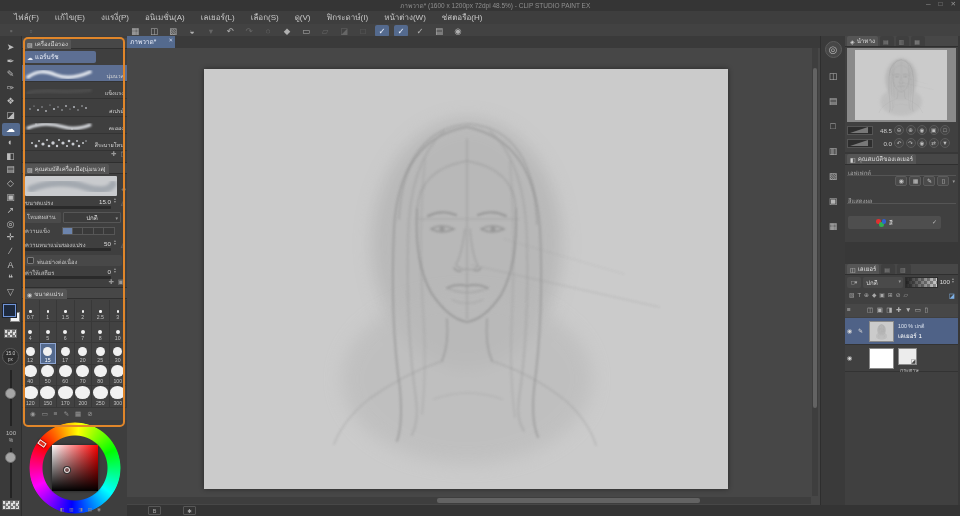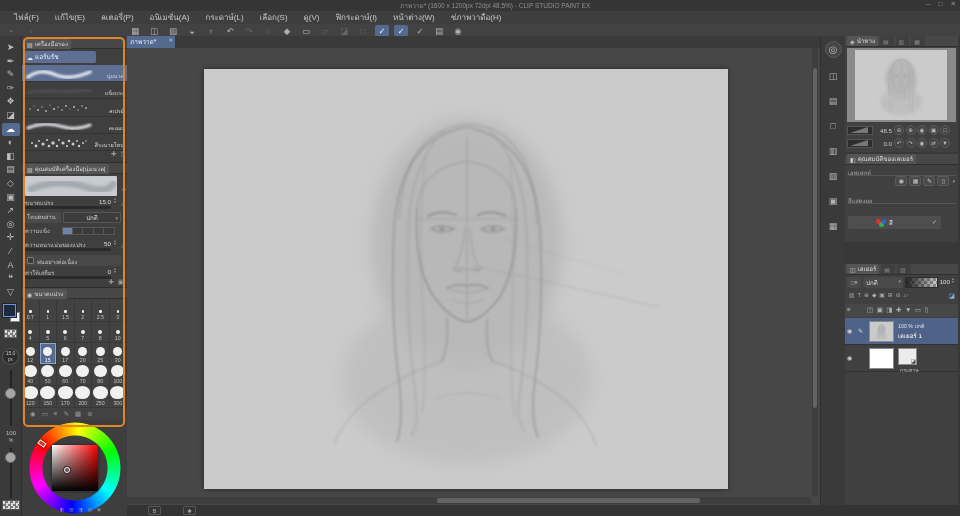--- a/index.html
+++ b/index.html
@@ -208,28 +208,28 @@
   <span id="winbtns">
     <span>─</span>
     <span>□</span>
     <span>✕</span>
   </span>
 </div>
 
 <div id="menubar">
     <span class="mi">ไฟล์(F)</span>
     <span class="mi">แก้ไข(E)</span>
-    <span class="mi">ลเตอรี่(P)</span>
+    <span class="mi">งแรงี่(P)</span>
     <span class="mi">อนิเมชั่น(A)</span>
-    <span class="mi">กระดาษ์(L)</span>
+    <span class="mi">เลเยอร์(L)</span>
     <span class="mi">เลือก(S)</span>
     <span class="mi">ดู(V)</span>
     <span class="mi">ฟิกระดาษ์(I)</span>
     <span class="mi">หน้าต่าง(W)</span>
-    <span class="mi">ช่ภาพวาดือ(H)</span>
+    <span class="mi">ช่สตอรือ(H)</span>
   </div>
 
 <div id="cmdbar">
   <span id="cmd-left">
       <span class="ci dim">▪</span>
       <span class="ci dim">▫</span>
     </span>
   <span id="command-icons">
       <span class="ci normal">▦</span>
       <span class="ci normal">◫</span>

